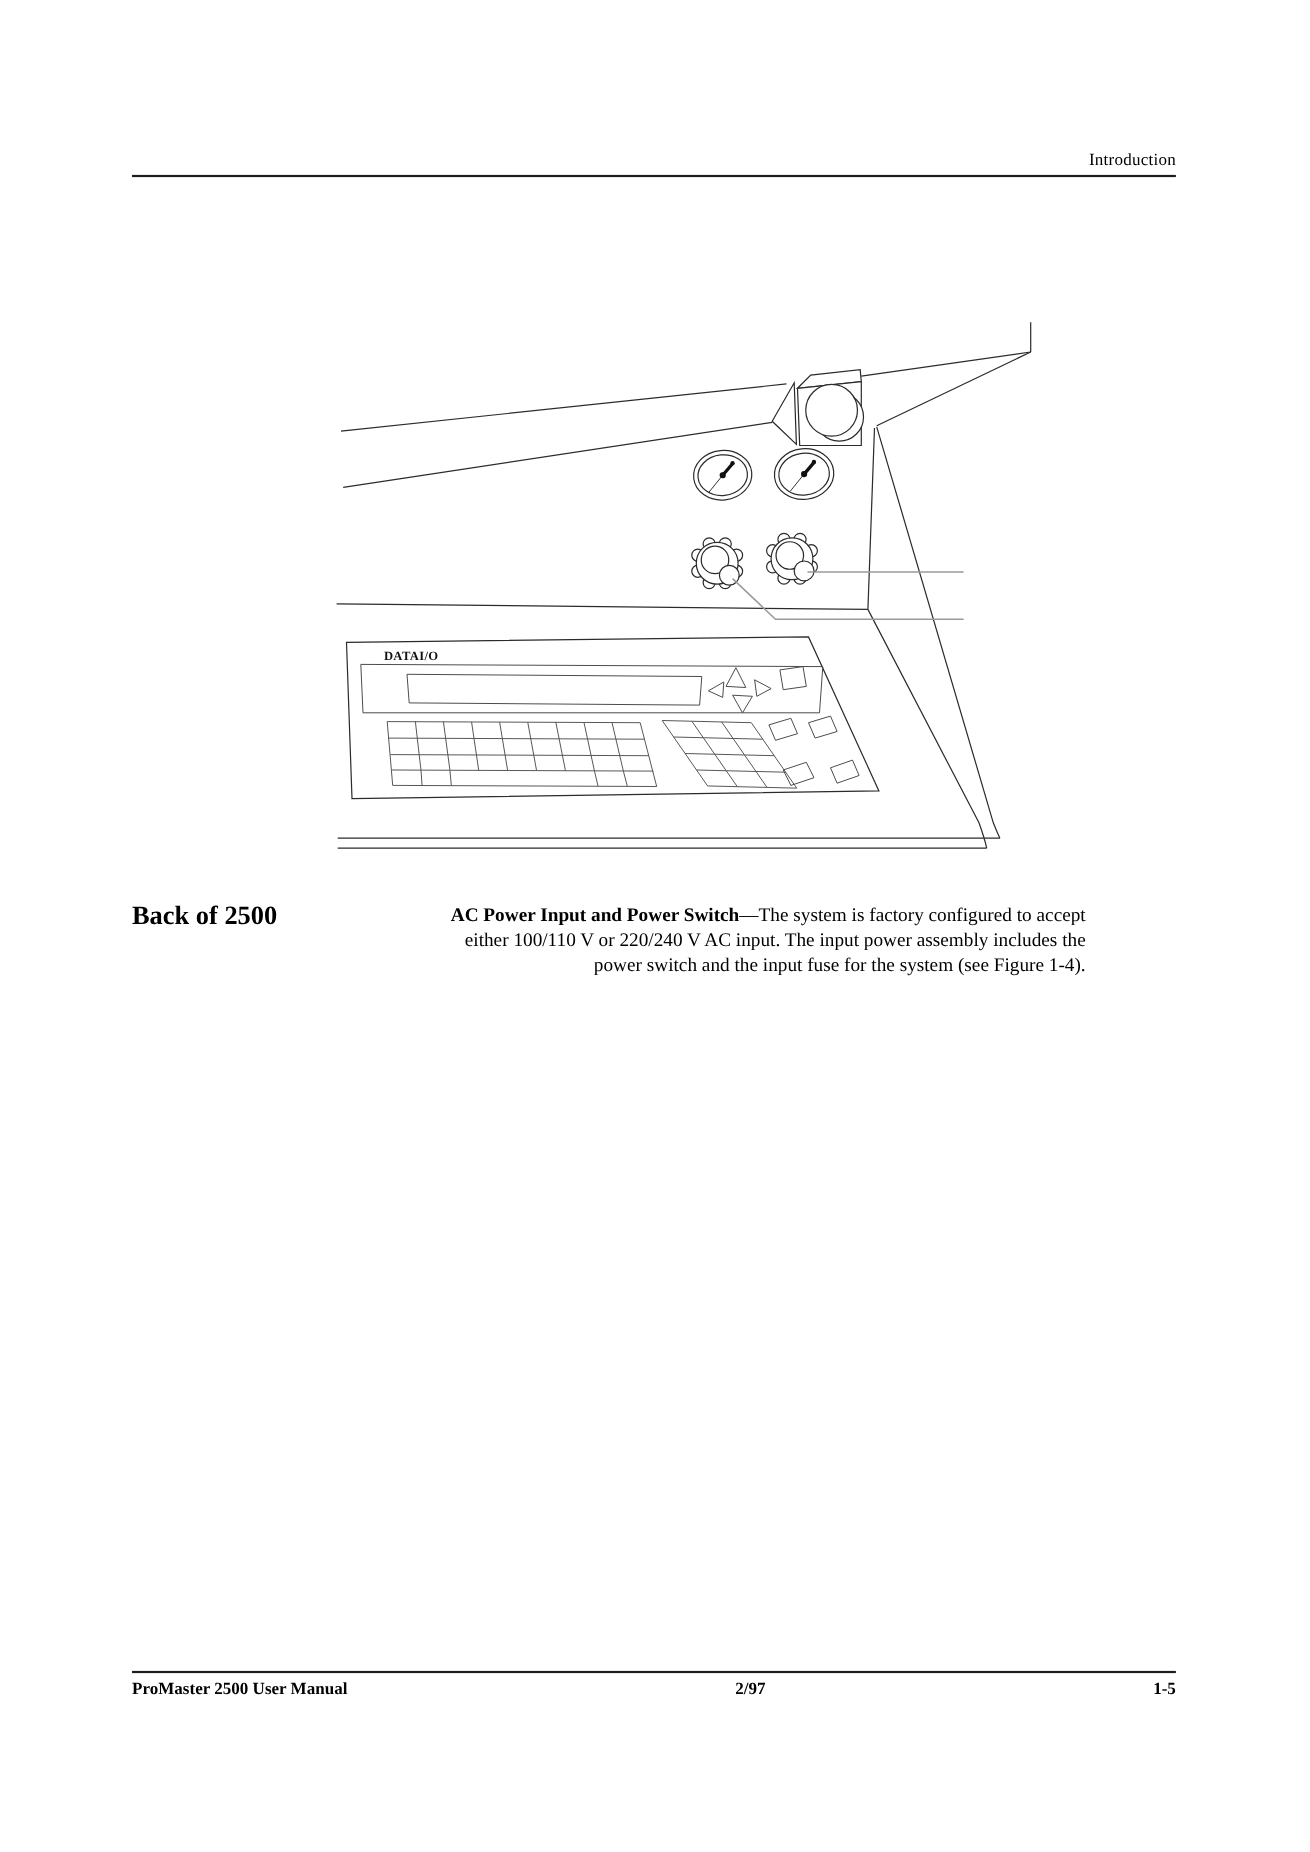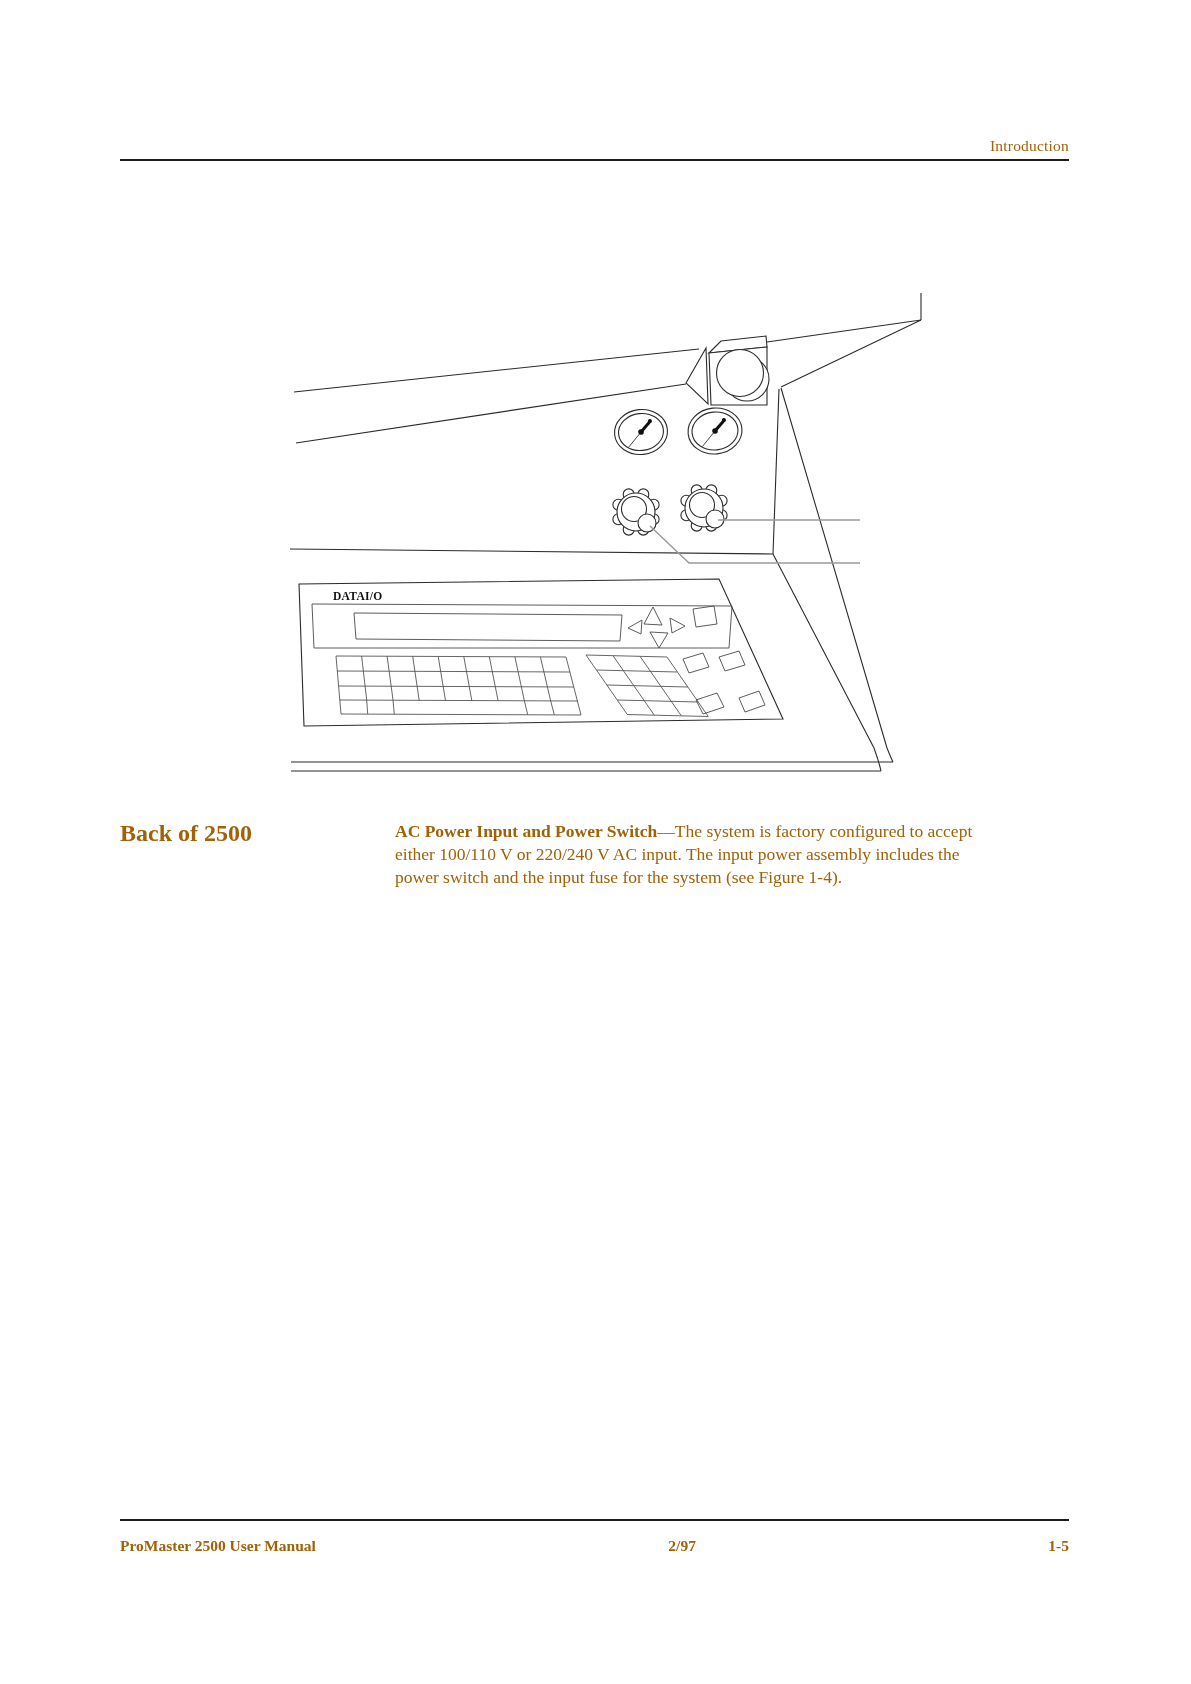--- a/index.html
+++ b/index.html
@@ -1,36 +1,36 @@
 <!DOCTYPE html>
 <html><head>
 <meta charset="utf-8">
 <style>
   html,body{margin:0;padding:0;background:#e8e8e8;}
   #page{position:relative;width:1191px;height:1684px;background:#ffffff;margin:0 auto;
-        font-family:"Liberation Serif","DejaVu Serif",serif;color:#a16207;overflow:hidden;}
+        font-family:"Liberation Serif","DejaVu Serif",serif;color:#000000;overflow:hidden;}
 
   .hdr-section{position:absolute;top:137px;right:122px;font-size:15.5px;letter-spacing:.2px;}
   .hdr-rule{position:absolute;top:159px;left:120px;width:949px;height:2px;background:#1d1d1d;}
 
   .fig-caption{position:absolute;top:205px;left:133px;font-size:17.5px;font-weight:bold;
                font-style:italic;line-height:26px;}
 
-  .figure-wrap{position:absolute;top:275px;left:246px;width:690px;height:510px;}
+  .figure-wrap{position:absolute;top:275px;left:262px;width:690px;height:510px;}
 
   .sidehead{position:absolute;top:820px;left:120px;font-size:24px;font-weight:bold;}
 
   .bodycol{position:absolute;top:820px;left:395px;width:592px;font-size:17.5px;line-height:22.8px;}
-  .bodycol p{margin:0 0 20px 0;}
+  .bodycol p{margin:0 0 20px 0;text-align:right;}
   .bodycol .lead{font-weight:bold;}
 
   .ftr-rule{position:absolute;top:1519px;left:120px;width:949px;height:2px;background:#1d1d1d;}
   .ftr-row{position:absolute;top:1527px;left:120px;width:949px;display:flex;
            justify-content:space-between;font-size:15.5px;font-weight:bold;}
-  .ftr-row span{white-space:nowrap;margin-top:10px;}
+  .ftr-row span{white-space:nowrap;}
 
   svg .ln{stroke:#2b2b2b;stroke-width:1.1;fill:none;}
   svg .lnw{stroke:#2b2b2b;stroke-width:1.1;fill:#ffffff;}
   svg .thin{stroke:#4a4a4a;stroke-width:.9;fill:none;}
   svg .leader{stroke:#9a9a9a;stroke-width:1.4;fill:none;}
   svg .kb{stroke:#555;stroke-width:.9;fill:none;}
   svg text{font-family:"Liberation Serif","DejaVu Serif",serif;font-weight:bold;}
 </style>
 </head>
 <body>

